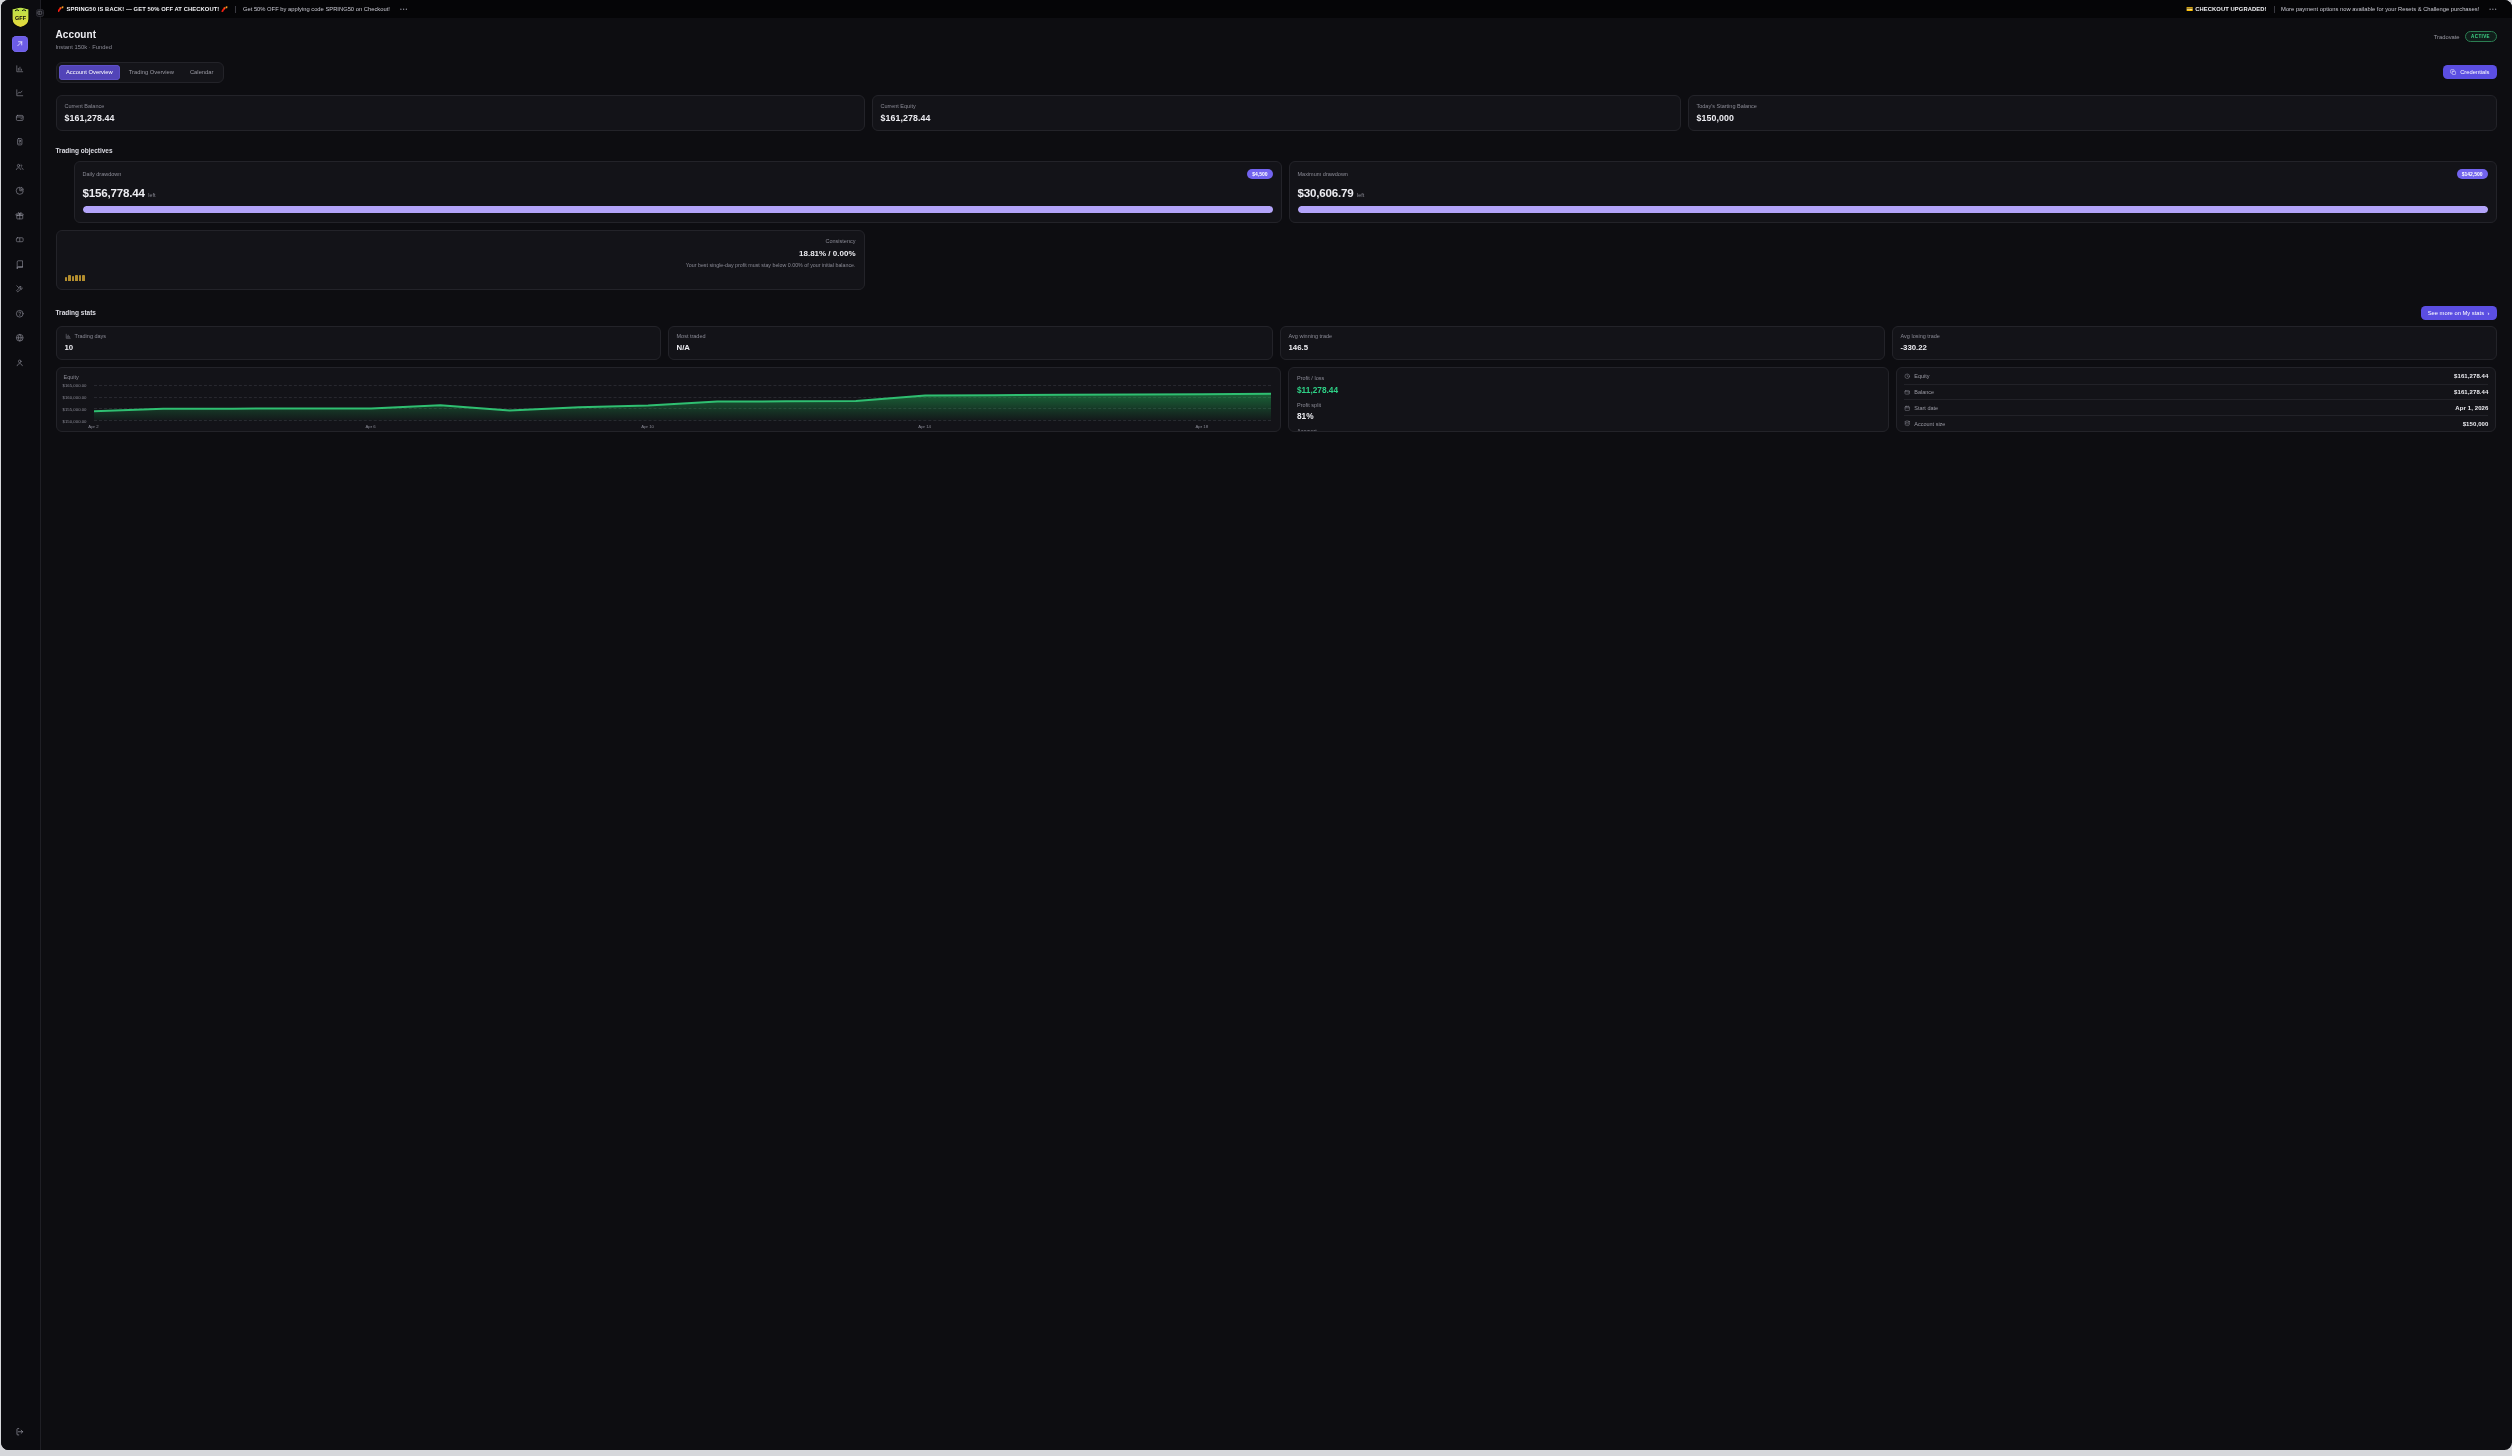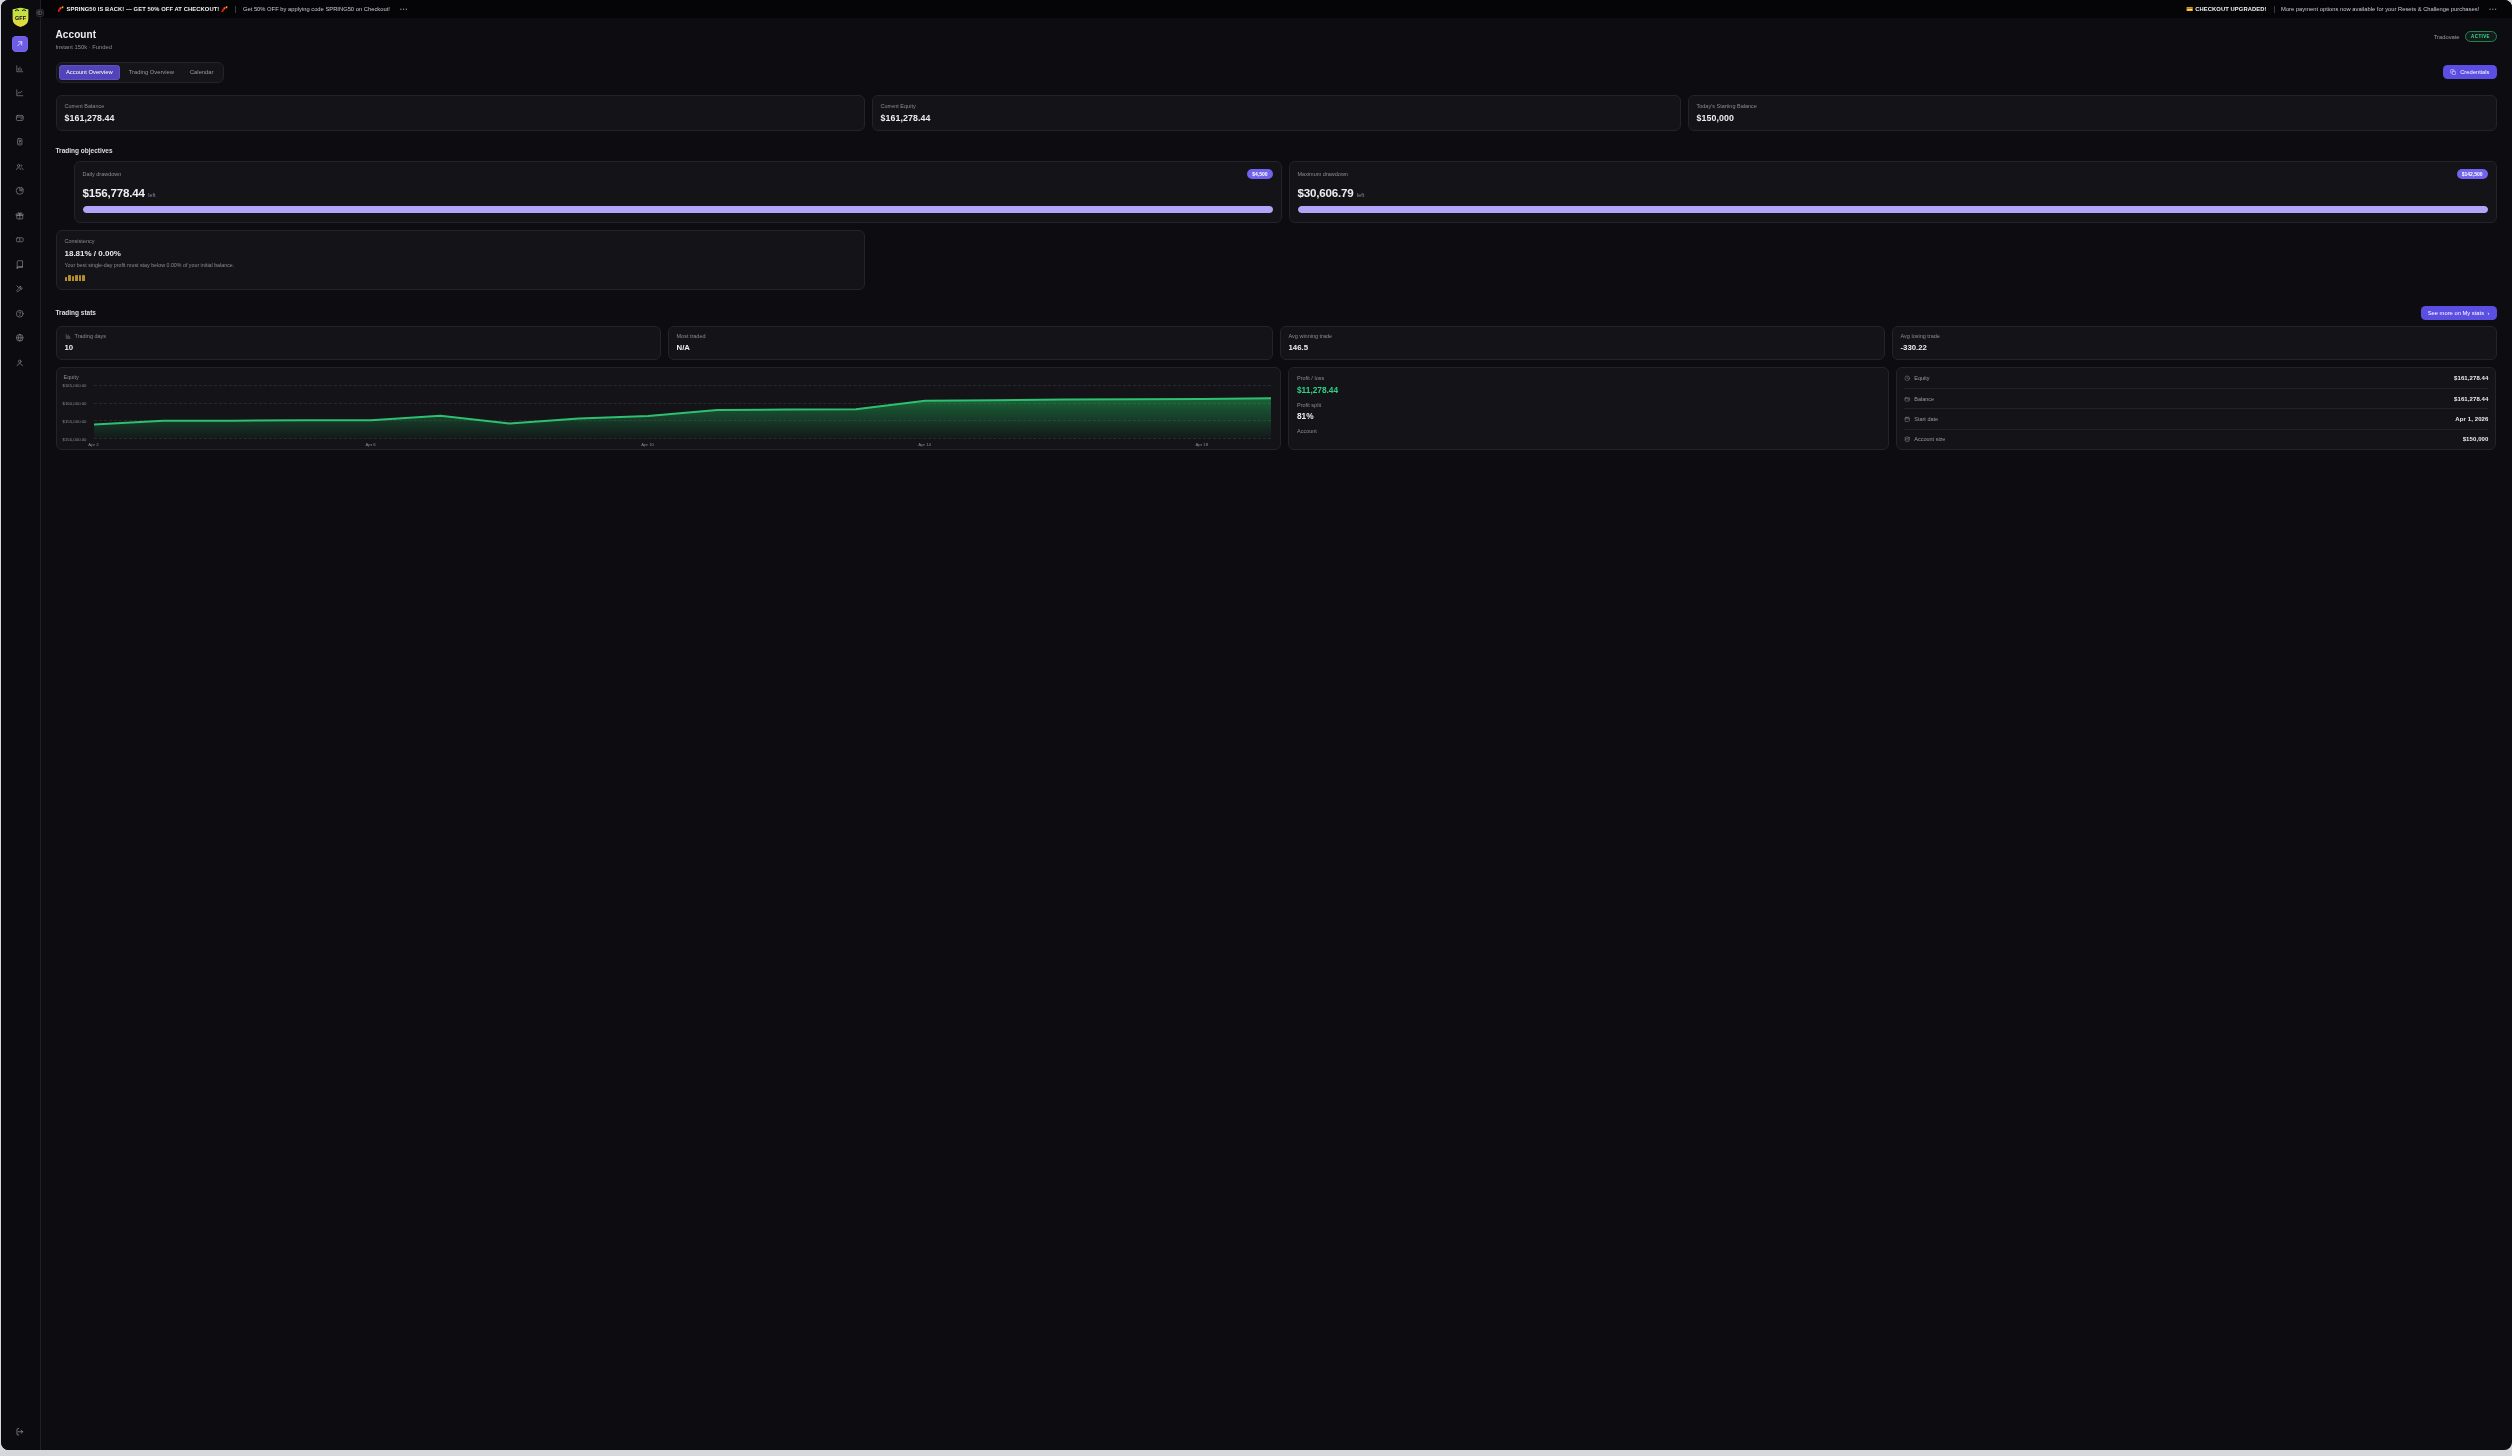--- a/index.html
+++ b/index.html
@@ -115,42 +115,42 @@
   .pill-badge {
     background: #7263ee; color: #fff;
     font-size: 5px; font-weight: 700;
     border-radius: 502px; padding: 2px 5px;
   }
   .objective-value-row { margin-top: 7px; display: flex; align-items: baseline; gap: 3.5px; }
   .objective-value { font-size: 11.6px; font-weight: 700; letter-spacing: -0.2px; }
   .objective-suffix { font-size: 5.3px; color: #8b8b96; }
   .progress { margin-top: 7px; height: 6.5px; border-radius: 502px; background: #26262e; overflow: hidden; }
   .progress-fill { height: 100%; border-radius: 502px; background: #b3a4fa; }
-  .consistency-grid { margin-top: 7px; display: grid; grid-template-columns: repeat(3, 1fr); gap: 7px; }
+  .consistency-grid { margin-top: 7px; display: grid; grid-template-columns: repeat(3, 1fr); gap: 7px; text-align: right; }
   .consistency-card { padding: 7.5px 8px; }
   .consistency-value { margin-top: 4.5px; font-size: 8px; font-weight: 700; }
   .consistency-desc { margin-top: 4.5px; font-size: 5.3px; color: #8b8b96; }
   .mini-bars { margin-top: 5.5px; display: flex; align-items: flex-end; gap: 1px; height: 7.5px; }
   .mini-bars span { width: 2.5px; background: #b28d2e; border-radius: 0.8px 0.8px 0 0; }
   .mini-bars span:nth-child(1){height:4.5px;}
   .mini-bars span:nth-child(2){height:6px;}
   .mini-bars span:nth-child(3){height:5px;}
   .mini-bars span:nth-child(4){height:6.5px;}
   .mini-bars span:nth-child(5){height:6.5px;}
   .mini-bars span:nth-child(6){height:6px;}
   
   .stats-heading-row { margin-top: 16px; display: flex; justify-content: space-between; align-items: center; }
   .stats-grid { margin-top: 6.5px; display: grid; grid-template-columns: repeat(4, 1fr); gap: 7px; }
   .stat-card { padding: 6px 8px 7px; }
   .stat-label-row { display: flex; align-items: center; gap: 3.5px; }
   .stat-label-row svg { width: 6.5px; height: 6.5px; color: #8b8b96; }
   .stat-value { margin-top: 3.5px; font-size: 7.8px; font-weight: 700; }
   
   .bottom-grid { margin-top: 7px; display: grid; grid-template-columns: 2.04fr 1fr 1fr; gap: 7px; }
-  .bottom-grid .card { height: 83px; overflow: hidden; }
+  .bottom-grid .card { height: 65px; overflow: hidden; }
   .equity-card { padding: 6px 7px 2px; display: flex; flex-direction: column; }
   .chart-wrap { position: relative; flex: 1; margin-top: 2px; }
   .ylabels { position: absolute; left: 0; top: 3px; bottom: 8.5px; width: 26px; }
   .ytick { position: absolute; right: 3px; transform: translateY(-50%); font-size: 4.3px; color: #8b8b96; white-space: nowrap; }
   .plot { position: absolute; left: 30px; right: 2px; top: 3px; bottom: 8.5px; }
   .gridlines { position: absolute; inset: 0; display: flex; flex-direction: column; justify-content: space-between; }
   .gridline { height: 0; border-top: 0.5px dashed #28282f; }
   .plot svg { position: absolute; inset: 0; width: 100%; height: 100%; }
   .xlabels { position: absolute; left: 30px; right: 2px; bottom: 0; height: 6.5px; }
   .xtick { position: absolute; transform: translateX(-50%); font-size: 4.3px; color: #8b8b96; white-space: nowrap; }

